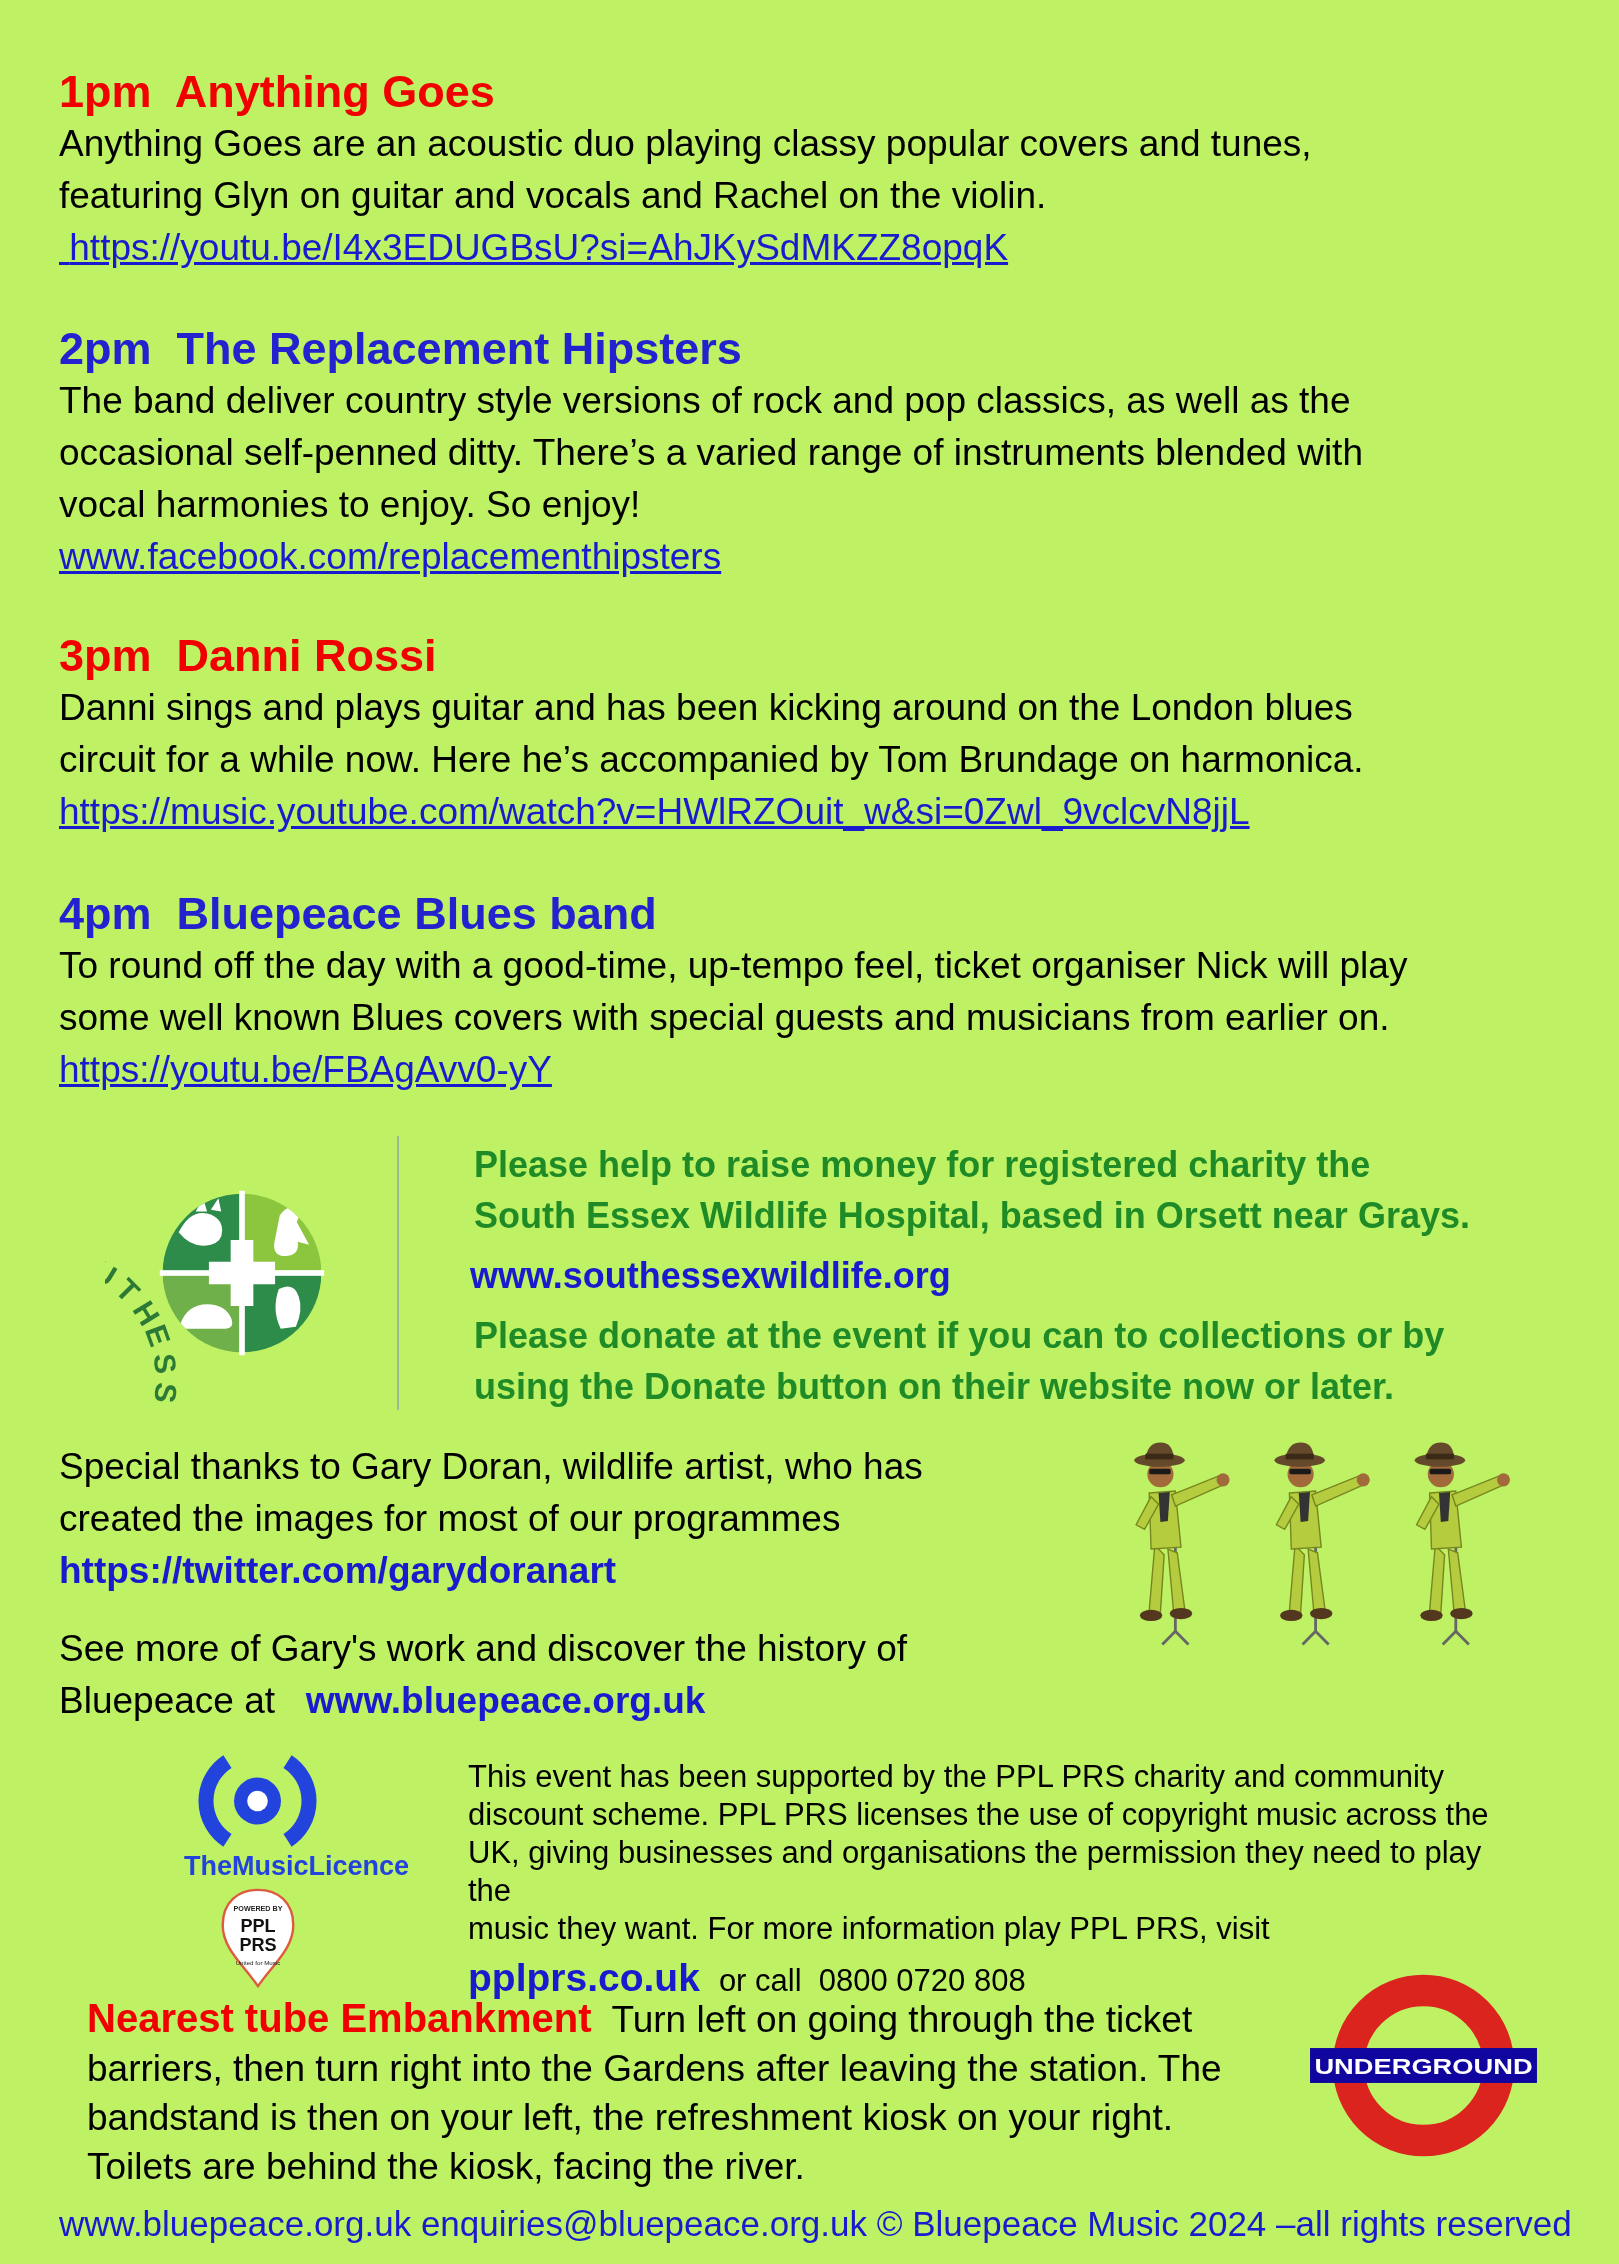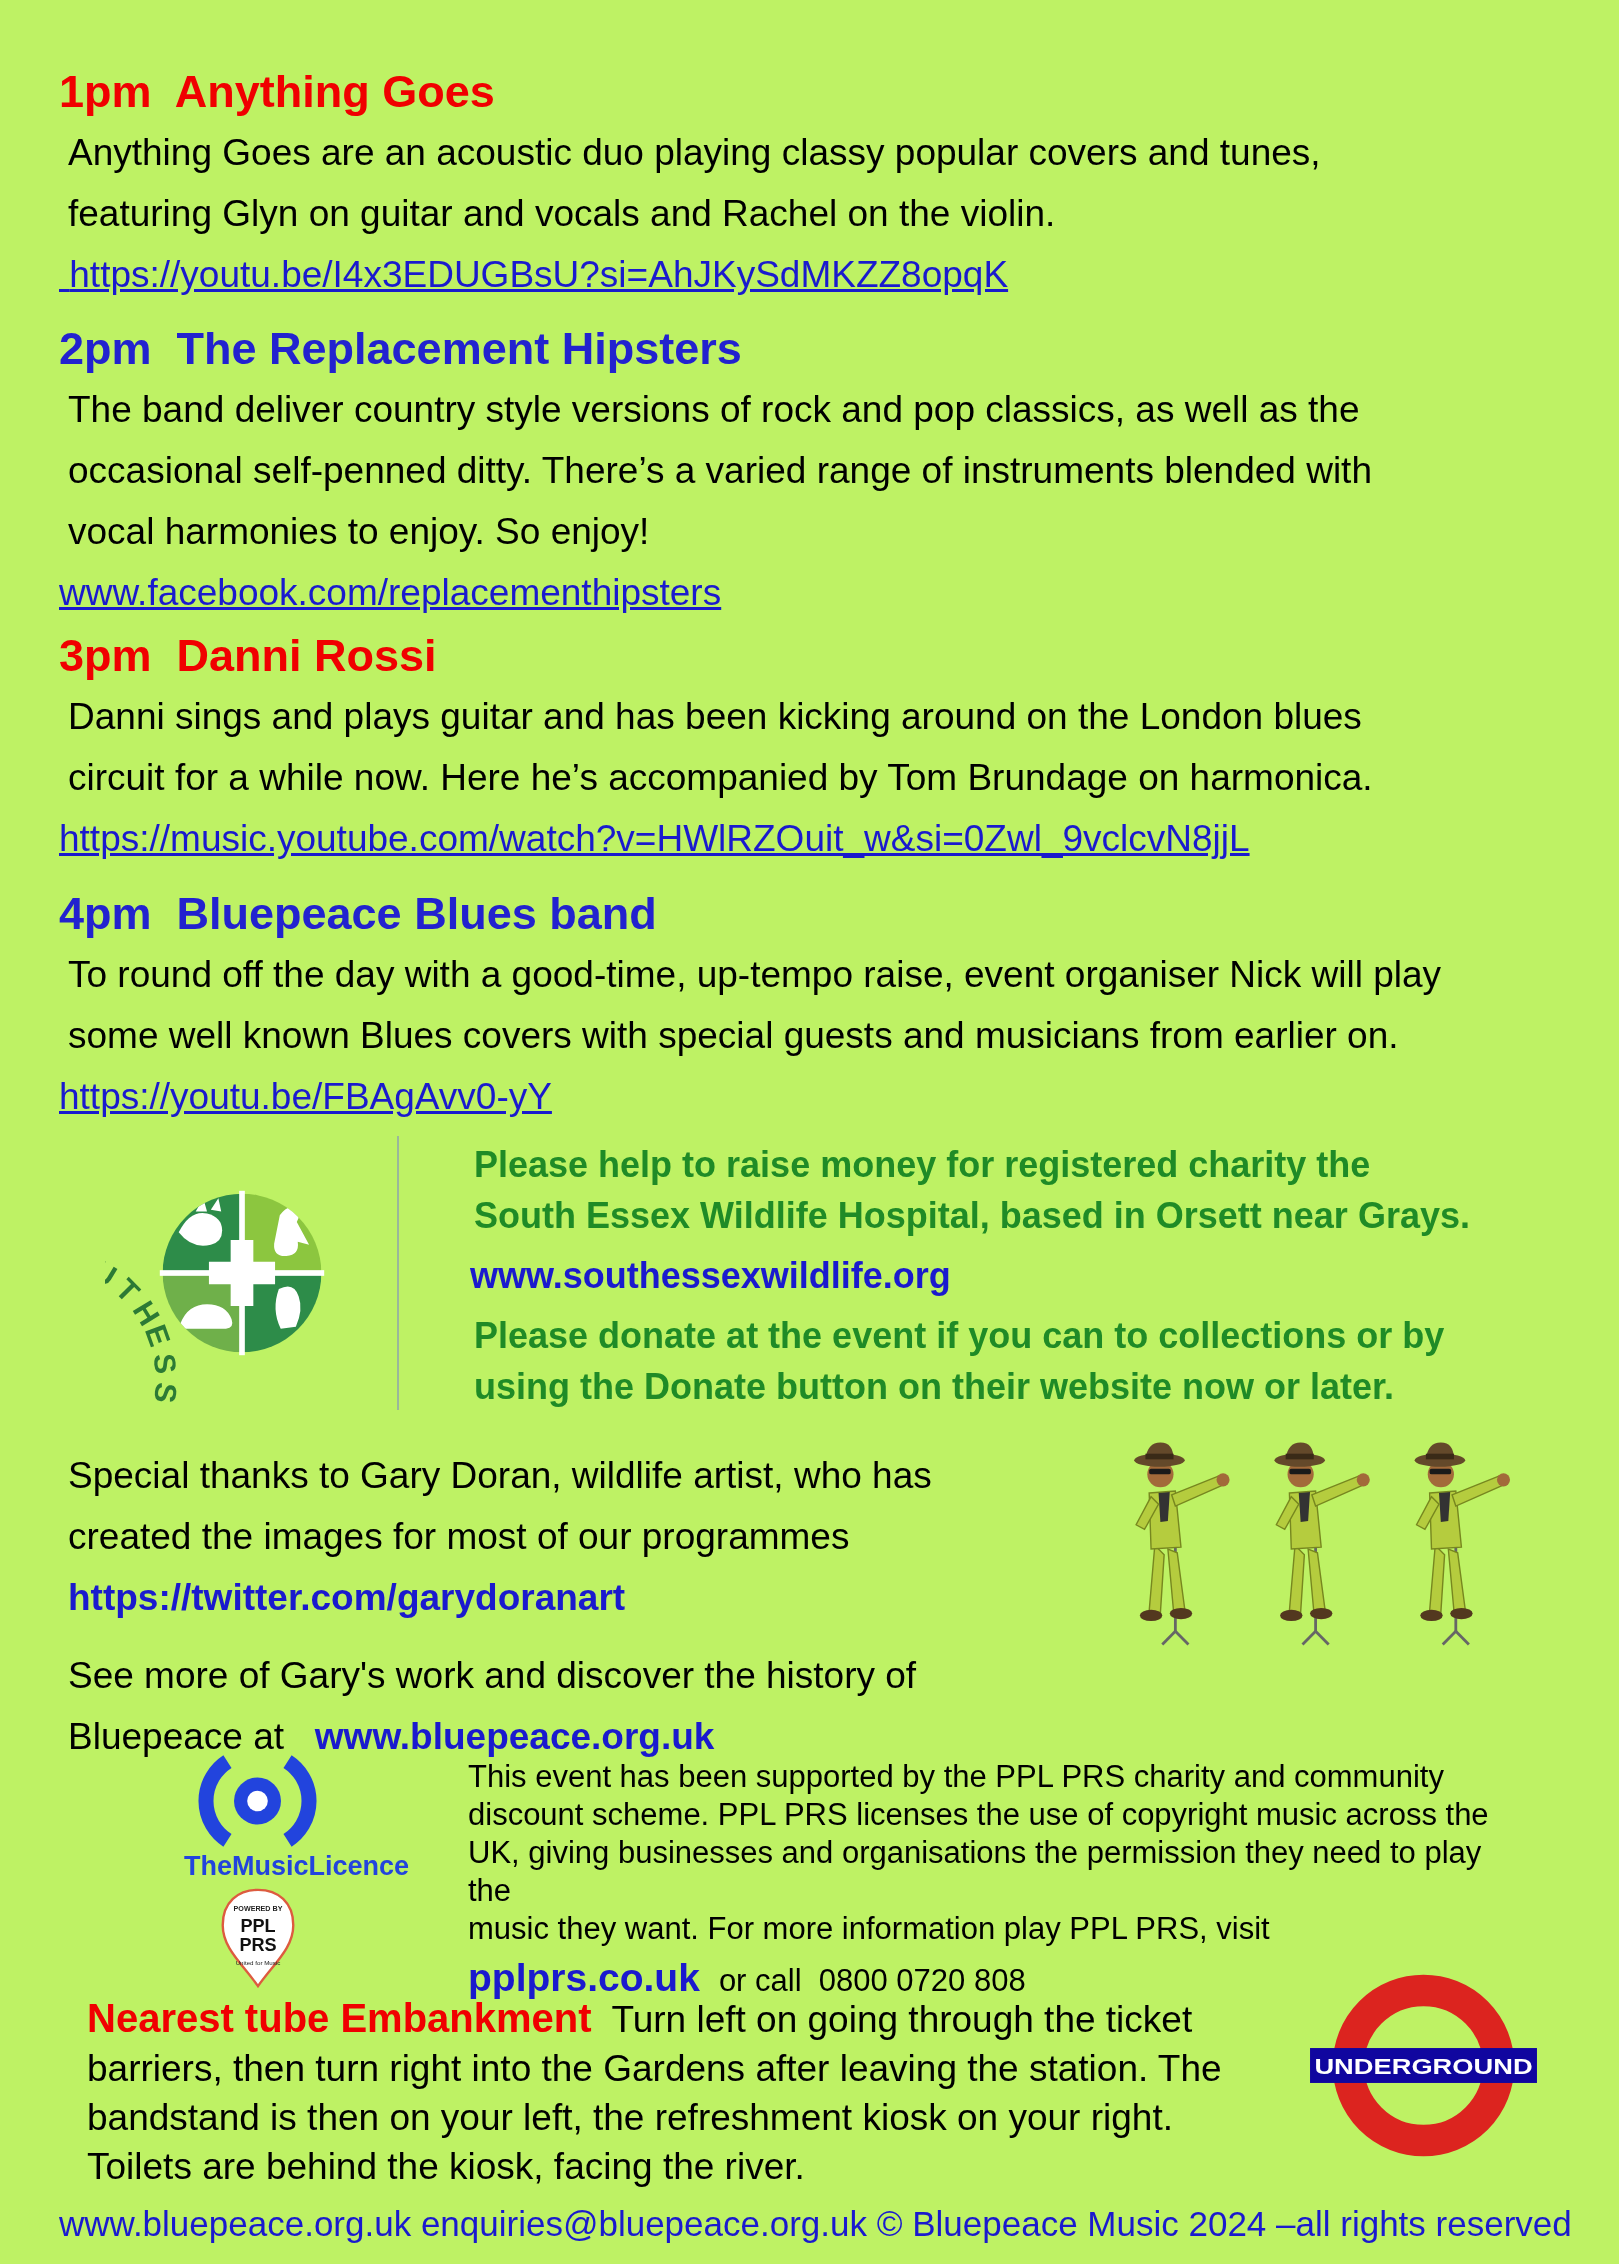--- a/index.html
+++ b/index.html
@@ -3,21 +3,21 @@
 <meta charset="utf-8">
 <style>
   html,body{margin:0;padding:0;background:#fff;}
   .page{position:relative;width:1620px;height:2265px;background:#bef264;
         font-family:"Liberation Sans","DejaVu Sans",sans-serif;color:#000;overflow:hidden;}
   .abs{position:absolute;}
   .pre{white-space:pre-wrap;}
   .heading{font-size:45px;font-weight:bold;line-height:52px;margin:0;white-space:pre-wrap;}
   .hred{color:#f00000;}
   .hblue{color:#2222cf;}
-  .line{font-size:37px;line-height:52px;margin:9px;}
+  .line{font-size:37px;line-height:52px;margin:0;}
   .linkline{display:block;font-size:37px;line-height:52px;color:#1a1ace;
             text-decoration:underline;white-space:pre-wrap;cursor:pointer;}
   .boldlink{color:#1a1ace;font-weight:bold;text-decoration:none;cursor:pointer;}
   .greenline{font-size:36px;line-height:47px;font-weight:bold;color:#1f8b26;margin:4px;}
   .charity-link{display:block;font-size:36px;line-height:47px;margin:13px 0;}
   .divider{width:1.9px;background:#9ab89a;}
   .gap28{margin-top:26px;}
   .mline{font-size:31px;line-height:38px;margin:0;}
   .pplprs{font-size:39px;font-weight:bold;color:#1a1ace;cursor:pointer;}
   .call{font-size:31px;white-space:pre-wrap;}
@@ -48,21 +48,21 @@
 
   <section class="abs" style="left:59px;top:630px;width:1462px;">
     <h2 class="heading hred">3pm  Danni Rossi</h2>
     <p class="line">Danni sings and plays guitar and has been kicking around on the London blues</p>
     <p class="line">circuit for a while now. Here he’s accompanied by Tom Brundage on harmonica.</p>
     <a class="linkline">https://music.youtube.com/watch?v=HWlRZOuit_w&amp;si=0Zwl_9vclcvN8jjL</a>
   </section>
 
   <section class="abs" style="left:59px;top:888px;width:1462px;">
     <h2 class="heading hblue">4pm  Bluepeace Blues band</h2>
-    <p class="line">To round off the day with a good-time, up-tempo raise, event organiser Nick will play</p>
+    <p class="line">To round off the day with a good-time, up-tempo feel, ticket organiser Nick will play</p>
     <p class="line">some well known Blues covers with special guests and musicians from earlier on.</p>
     <a class="linkline">https://youtu.be/FBAgAvv0-yY</a>
   </section>
 
   <div class="abs" style="left:105px;top:1136px;width:274px;height:274px;">
     <svg width="274" height="274" viewBox="0 0 290 290">
       <defs>
         <clipPath id="quadclip">
             <circle cx="145" cy="145" r="84"></circle>
           </clipPath>

